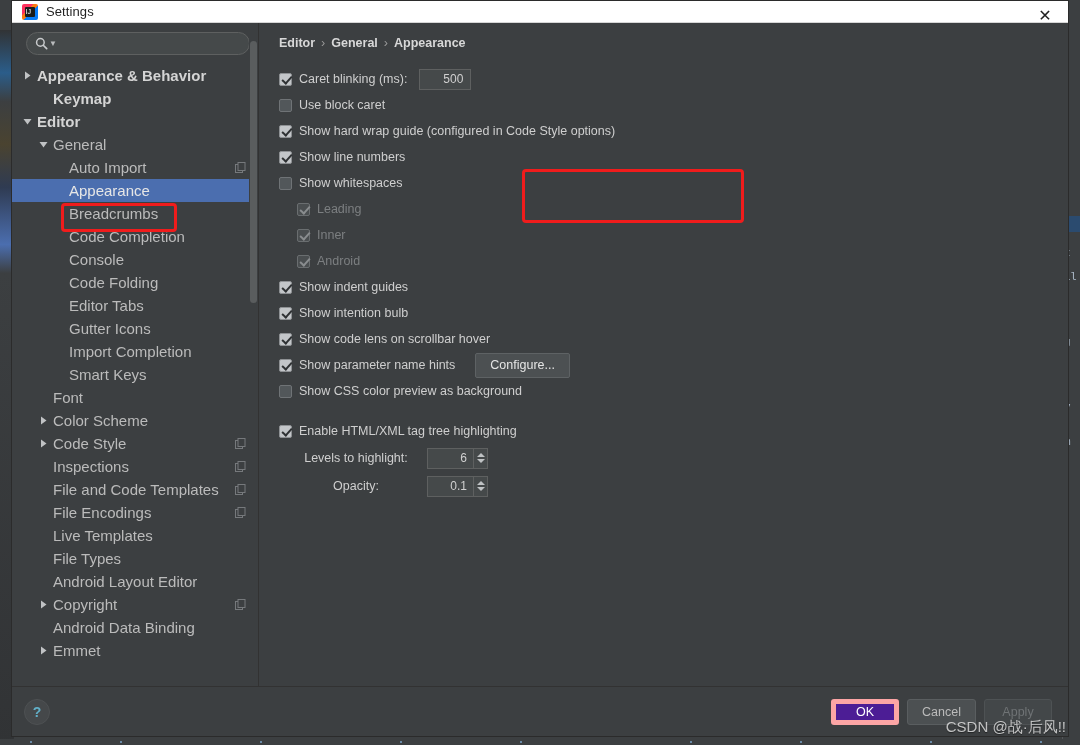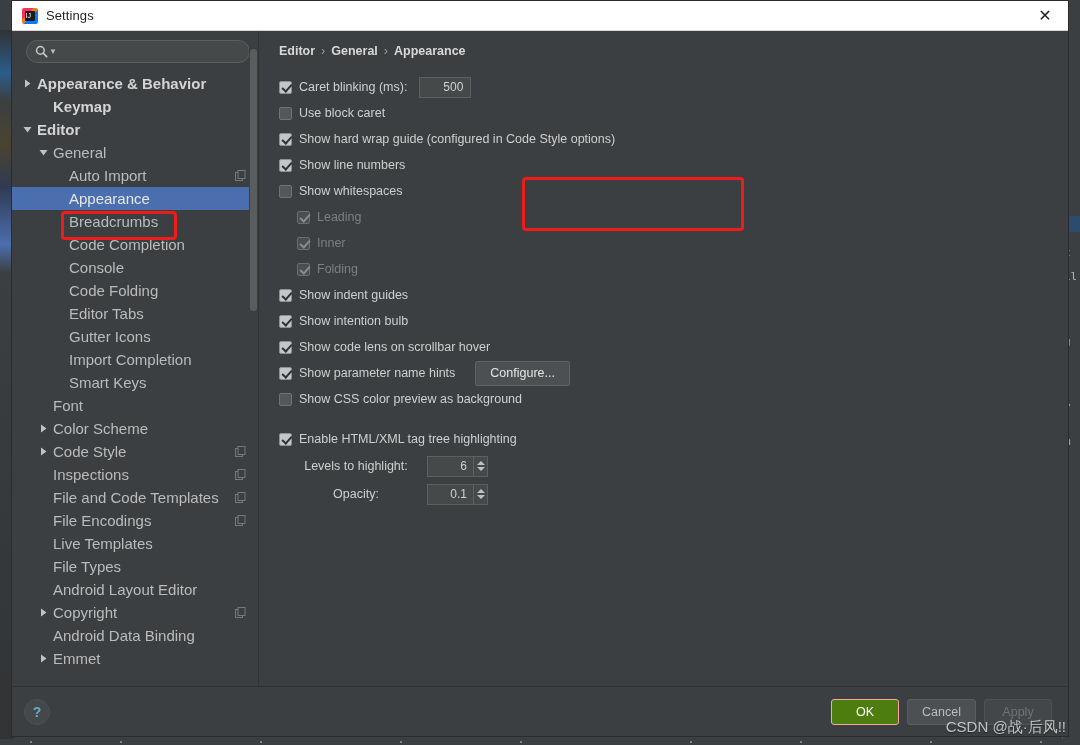--- a/index.html
+++ b/index.html
@@ -33,21 +33,21 @@
 
   
   #settings-dialog {
     position: absolute; left: 11px; top: 0; width: 1058px; height: 737px;
     background: #3c3f41; border: 1px solid #2b2b2b;
     display: flex; flex-direction: column;
   }
 
   
   #titlebar {
-    height: 30px; background: #ffffff; flex: none;
+    height: 22px; background: #ffffff; flex: none;
     display: flex; align-items: center; position: relative;
     border-bottom: 1px solid #d6d6d6;
   }
   .title-icon {
     width: 16px; height: 16px; margin-left: 10px; margin-right: 8px;
     position: relative; flex: none;
     background: linear-gradient(135deg,#fe315d 0%,#fe315d 35%,#f97a12 36%,#f97a12 55%,#087cfa 56%,#087cfa 100%);
     border-radius: 2px;
   }
   .title-icon::after {
@@ -195,21 +195,21 @@
     color: #62b0c8; font-size: 14px; font-weight: bold; cursor: pointer;
   }
   #footer-buttons {
     position: absolute; right: 16px; top: 12px; display: flex; gap: 8px;
   }
   .footer-btn {
     height: 26px; min-width: 68px; padding: 0 14px; border-radius: 3px;
     font-size: 12.5px; font-family: "Liberation Sans", sans-serif;
     display: flex; align-items: center; justify-content: center; cursor: pointer;
   }
-  .footer-btn.primary { background: #4d7c0f; border: 1px solid #fca5a5; color: #ffffff; }
+  .footer-btn.primary { background: #4c1d95; border: 5px solid #fca5a5; color: #ffffff; }
   .footer-btn.normal { background: #4c5052; border: 1px solid #5a5e60; color: #bbbbbb; }
   .footer-btn.disabled { background: #434749; border: 1px solid #4e5254; color: #6f7375; cursor: default; }
 
   
   #watermark {
     position: absolute; right: 14px; bottom: 8px; z-index: 40;
     color: rgba(255,255,255,.70); font-size: 15px;
     font-family: "Liberation Sans", sans-serif; white-space: nowrap;
     text-shadow: 0 1px 1px rgba(0,0,0,.45);
   }
@@ -457,21 +457,21 @@
           <div class="opt-row indent disabled">
             <span class="cb checked dim"></span>
             <span class="cb-label">Leading</span>
           </div>
           <div class="opt-row indent disabled">
             <span class="cb checked dim"></span>
             <span class="cb-label">Inner</span>
           </div>
           <div class="opt-row indent disabled">
             <span class="cb checked dim"></span>
-            <span class="cb-label">Folding</span>
+            <span class="cb-label">Android</span>
           </div>
           <div class="opt-row">
             <span class="cb checked"></span>
             <span class="cb-label">Show indent guides</span>
           </div>
           <div class="opt-row">
             <span class="cb checked"></span>
             <span class="cb-label">Show intention bulb</span>
           </div>
           <div class="opt-row">

